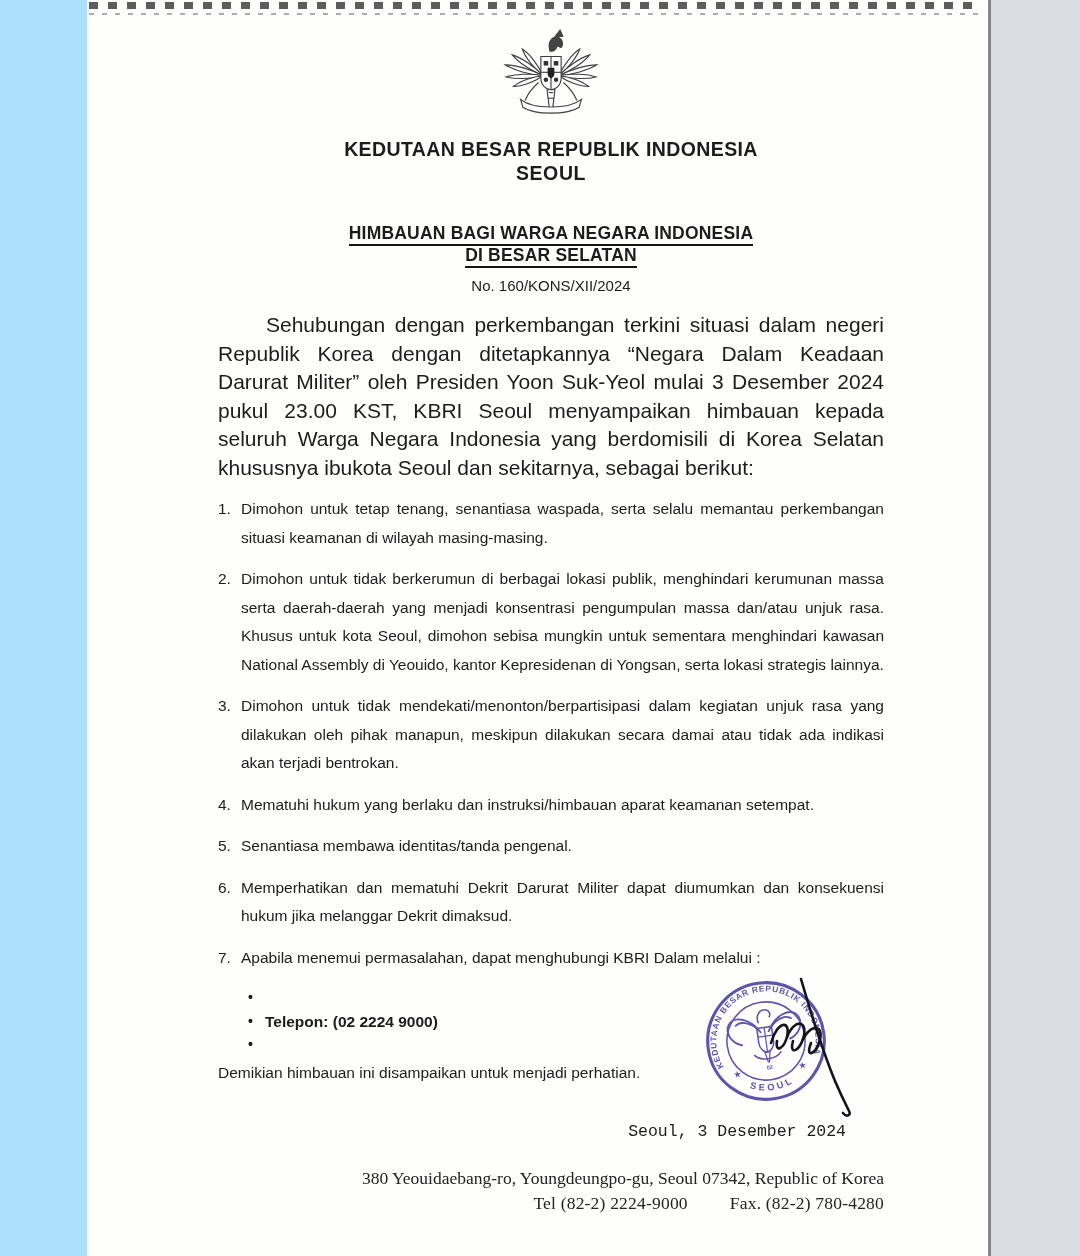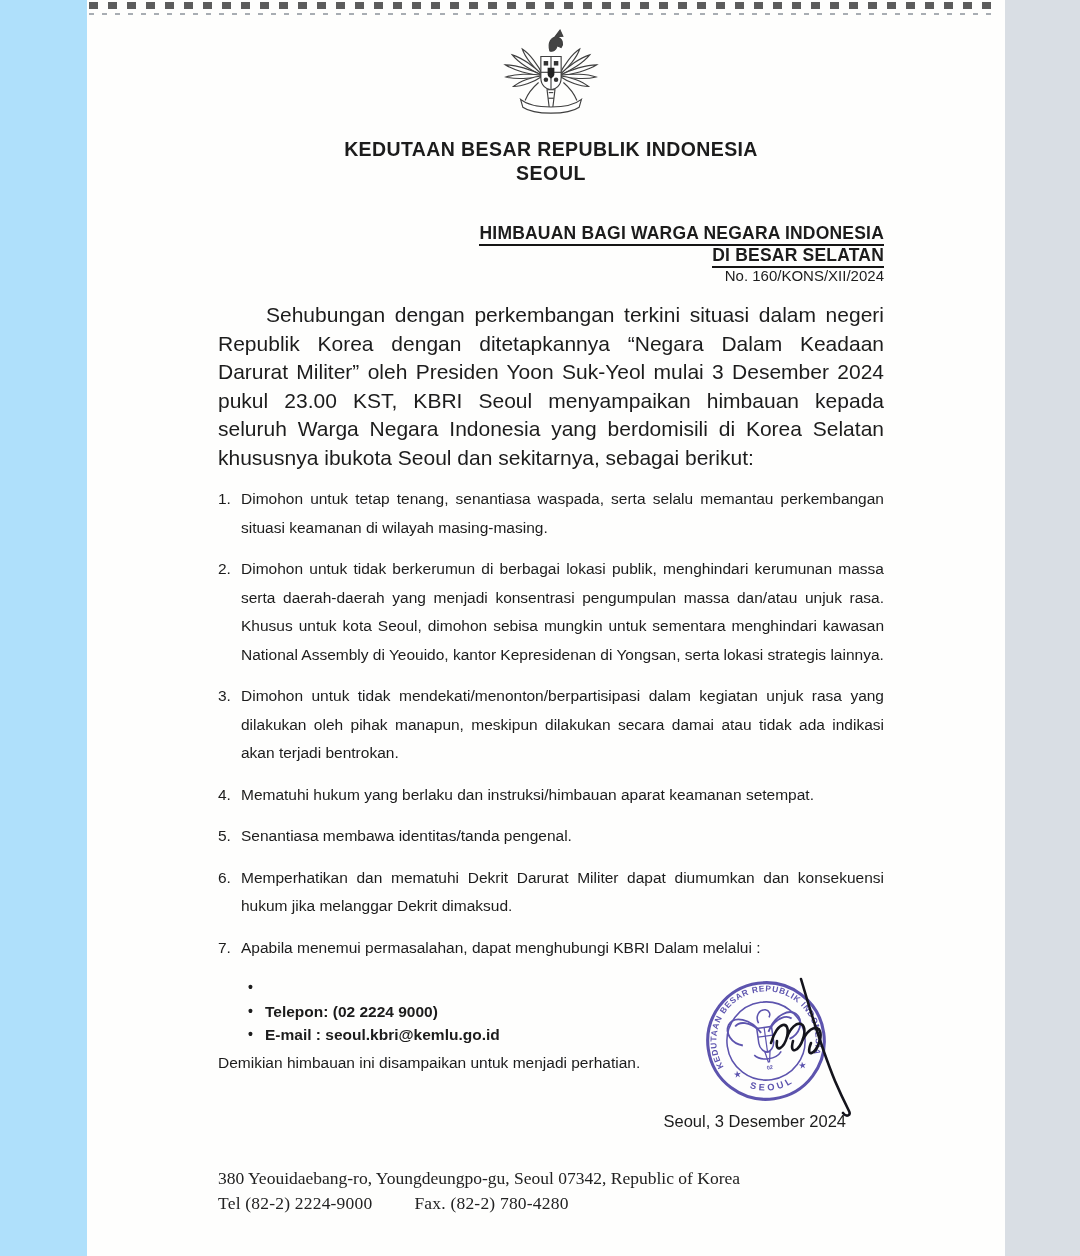--- a/index.html
+++ b/index.html
@@ -1,55 +1,55 @@
 <!DOCTYPE html>
 <html><head>
 <meta charset="utf-8">
 <style>
   html,body{margin:0;padding:0;width:1080px;height:1256px;overflow:hidden;background:#fff;}
   body{font-family:"Liberation Sans","DejaVu Sans",sans-serif;color:#1c1c1c;position:relative;}
 
   .strip-left{position:absolute;left:0;top:0;bottom:0;width:87px;background:#AFE0FB;}
   .strip-right{position:absolute;right:0;top:0;bottom:0;width:92px;background:#D9DEE4;border-left:3px solid #85898E;box-sizing:border-box;}
-  .page{position:absolute;left:87px;top:0;width:898px;height:1256px;background:#FEFEFD;padding-left:20px;}
+  .page{position:absolute;left:87px;top:0;width:898px;height:1256px;background:#FEFEFD;}
 
   .perforation{position:absolute;left:2px;right:6px;top:2px;height:7px;
     background:repeating-linear-gradient(90deg,#5c5c5c 0 9px,transparent 9px 19px);}
   .perforation2{position:absolute;left:2px;right:6px;top:13px;height:2px;
     background:repeating-linear-gradient(90deg,#a8adb3 0 5px,transparent 5px 13px);}
 
   .content{position:absolute;left:131px;top:0;width:666px;}
 
   .emblem-wrap{margin-top:26px;text-align:center;}
   .org{margin-top:12px;text-align:center;font-weight:bold;font-size:19.5px;line-height:23px;letter-spacing:.4px;}
   .org-city{text-align:center;font-weight:bold;font-size:19.5px;line-height:24px;letter-spacing:.6px;}
 
-  .title-block{margin-top:37px;text-align:right;}
+  .title-block{margin-top:37px;text-align:center;}
   .title-line{font-weight:bold;font-size:17.5px;line-height:22px;letter-spacing:.2px;}
   .title-line span{border-bottom:2px solid #151515;padding-bottom:1px;}
-  .doc-number{font-size:15px;line-height:20px;margin-top:0;}
+  .doc-number{font-size:15px;line-height:20px;margin-top:10px;}
 
   .intro{margin-top:15px;font-size:21px;line-height:28.5px;text-align:justify;text-indent:48px;}
 
   .list{margin-top:1px;}
   .item{display:flex;margin-top:13px;font-size:15.5px;line-height:28.5px;}
   .item .num{flex:none;width:23px;}
   .item .txt{flex:1;text-align:justify;}
 
   .contacts{margin-top:14px;margin-left:30px;}
   .contact-row{display:flex;font-weight:bold;font-size:15.5px;line-height:23.5px;}
   .contact-row .dot{flex:none;width:17px;font-size:14px;}
 
   .closing{margin-top:19px;font-size:15.5px;line-height:28px;}
-  .dateline{margin-top:35px;text-align:right;padding-right:38px;font-size:16.5px;}
+  .dateline{margin-top:35px;text-align:right;padding-right:38px;font-size:16.5px;font-family:Liberation Mono, monospace;}
 
   .stamp-box{position:absolute;left:617px;top:979px;width:124px;height:124px;opacity:.9;}
   .signature-box{position:absolute;left:676px;top:975px;width:100px;height:150px;}
 
-  .footer{position:absolute;left:131px;top:1166px;width:666px;text-align:left;
+  .footer{position:absolute;left:131px;top:1166px;width:666px;text-align:right;
     font-family:"Liberation Serif","DejaVu Serif",serif;font-size:17.5px;line-height:25px;color:#222;}
   .footer .tel-fax{letter-spacing:.2px;}
   .footer .gap{display:inline-block;width:42px;}
 </style>
 </head>
 <body>
 
 <div class="strip-left"></div>
 <div class="strip-right"></div>
 
@@ -148,21 +148,20 @@
     <div class="contacts">
       <div class="contact-row">
         <span class="dot">•</span>
       </div>
       <div class="contact-row">
         <span class="dot">•</span>
         <span>Telepon: (02 2224 9000)</span>
       </div>
       <div class="contact-row">
         <span class="dot">•</span>
-        <span>E-mail : seoul.kbri@kemlu.go.id</span>
       </div>
     </div>
 
     <p class="closing" style="margin:2px 0 0 0;">Demikian himbauan ini disampaikan untuk menjadi perhatian.</p>
 
     <div class="dateline">Seoul, 3 Desember 2024</div>
   </div>
 
   <div class="stamp-box">
     <svg width="124" height="124" viewBox="0 0 200 200" style="transform:rotate(-8deg);">

